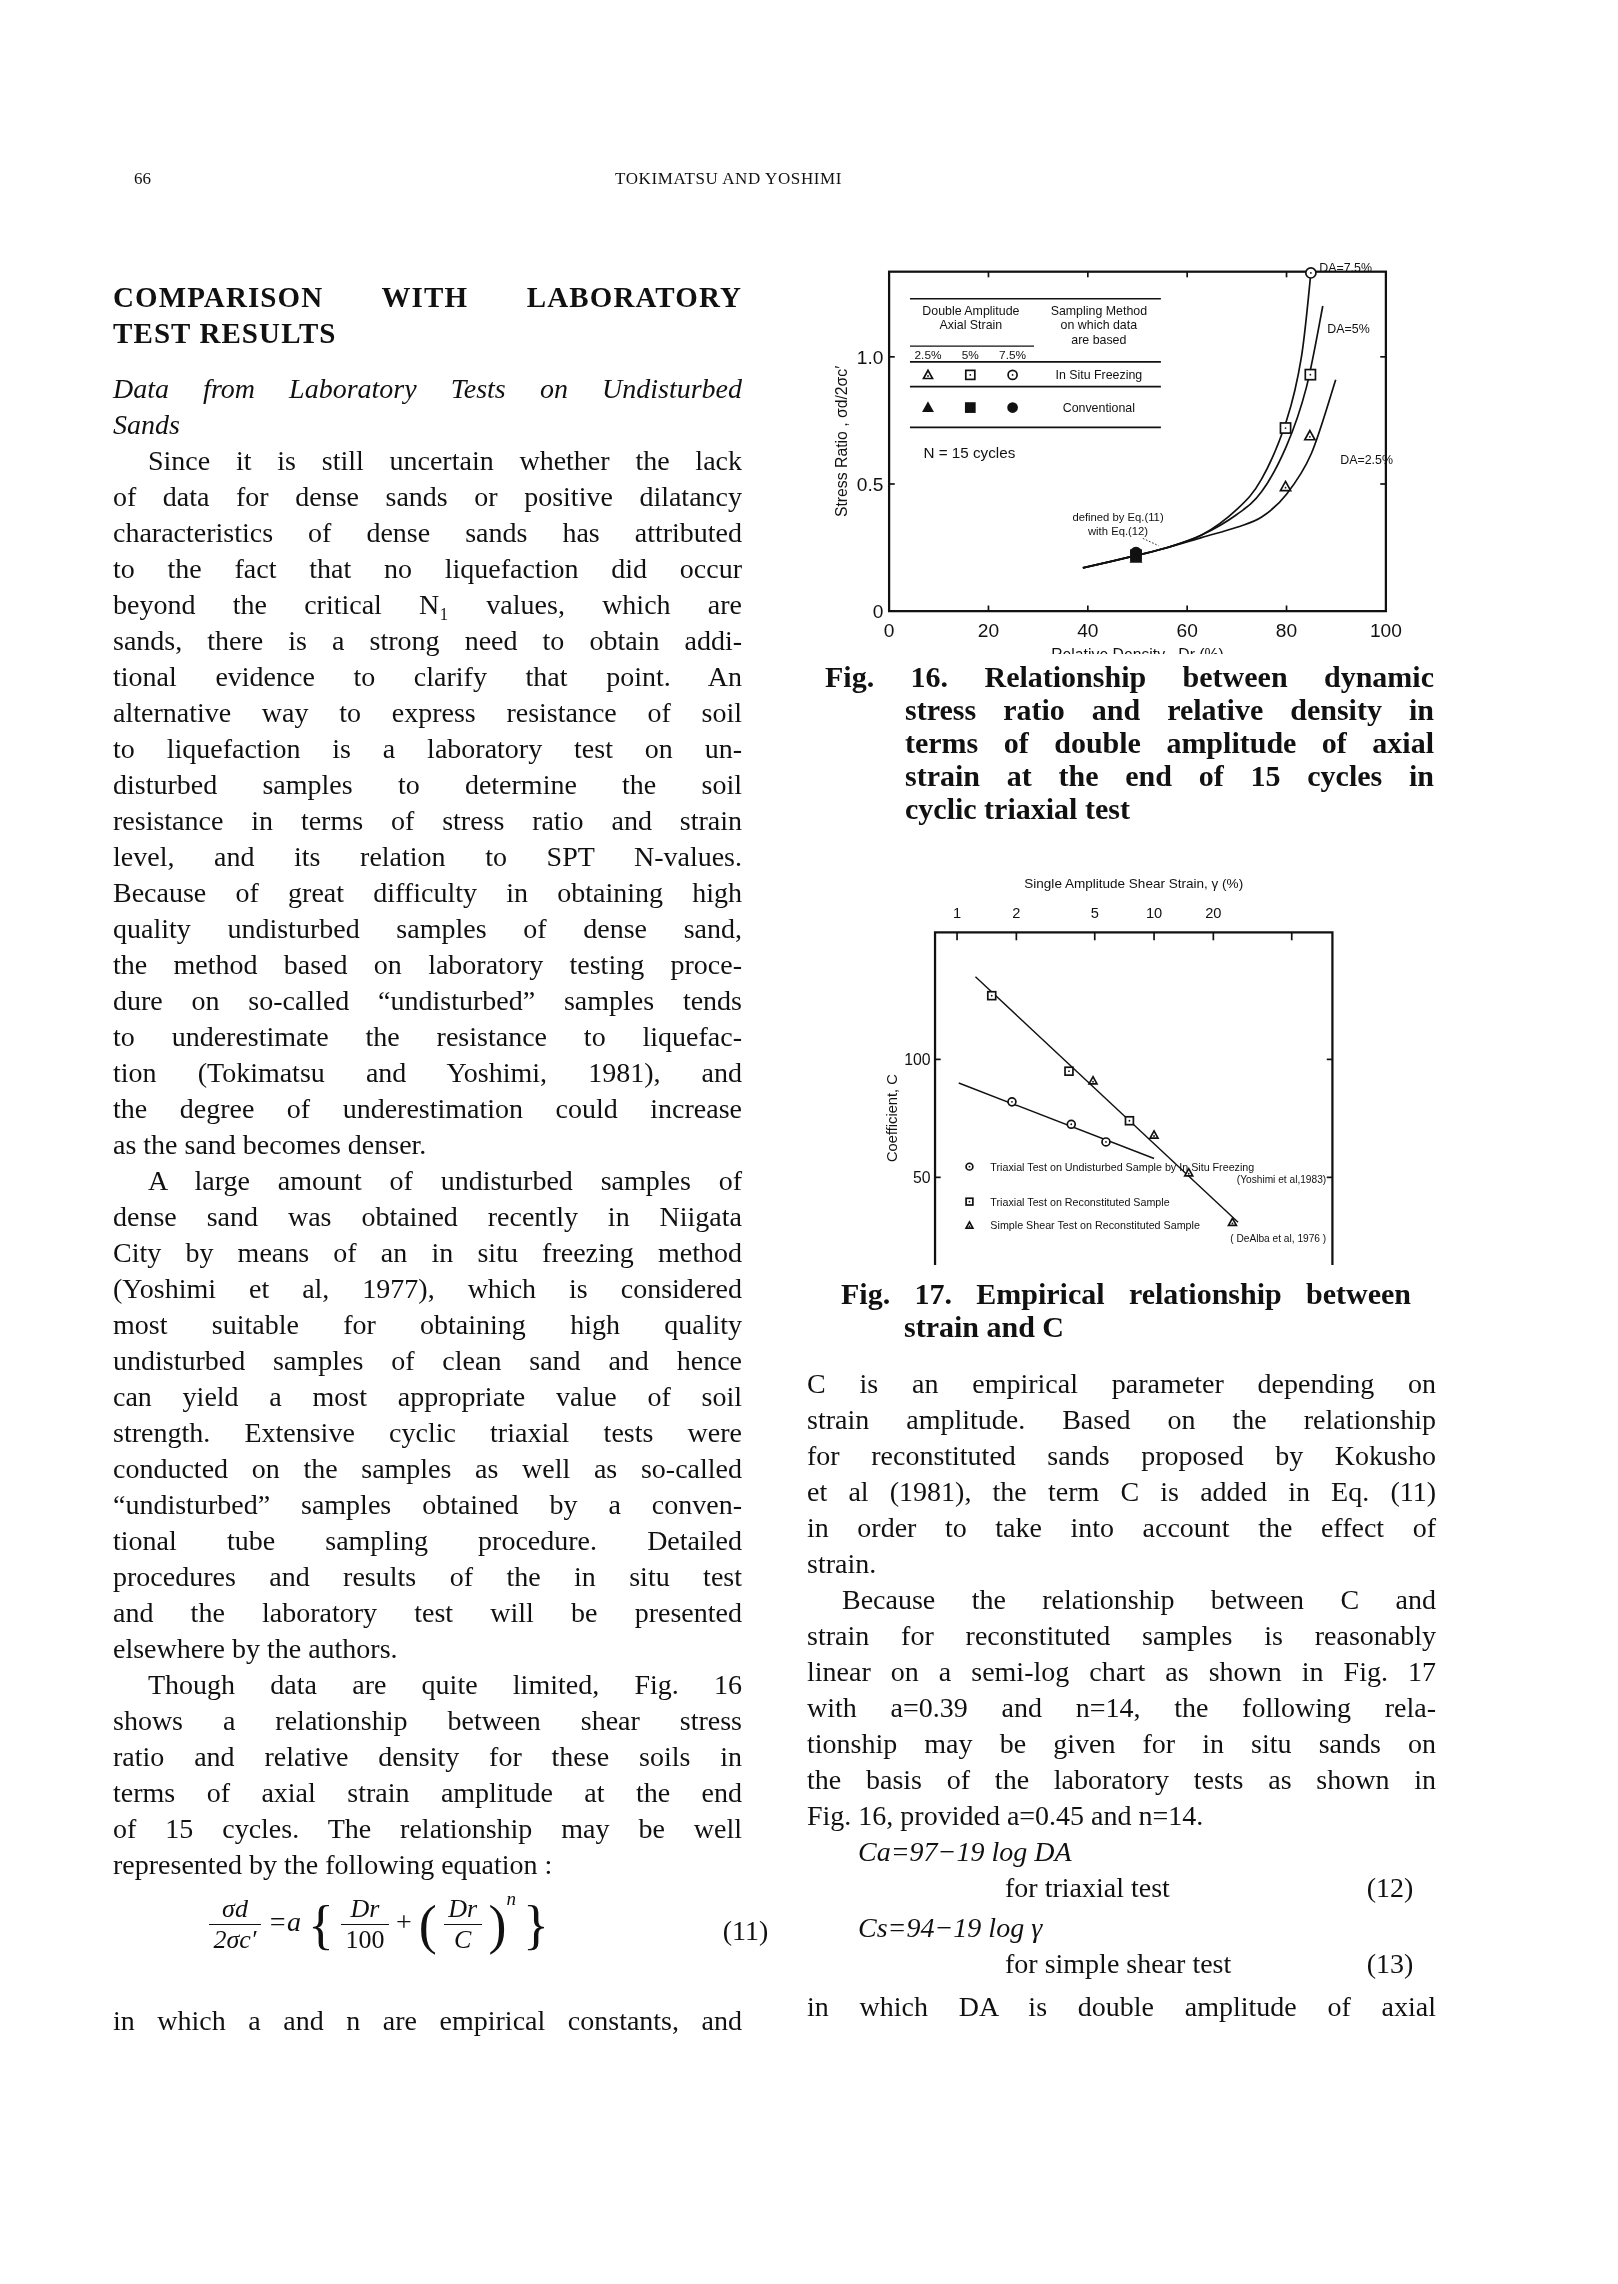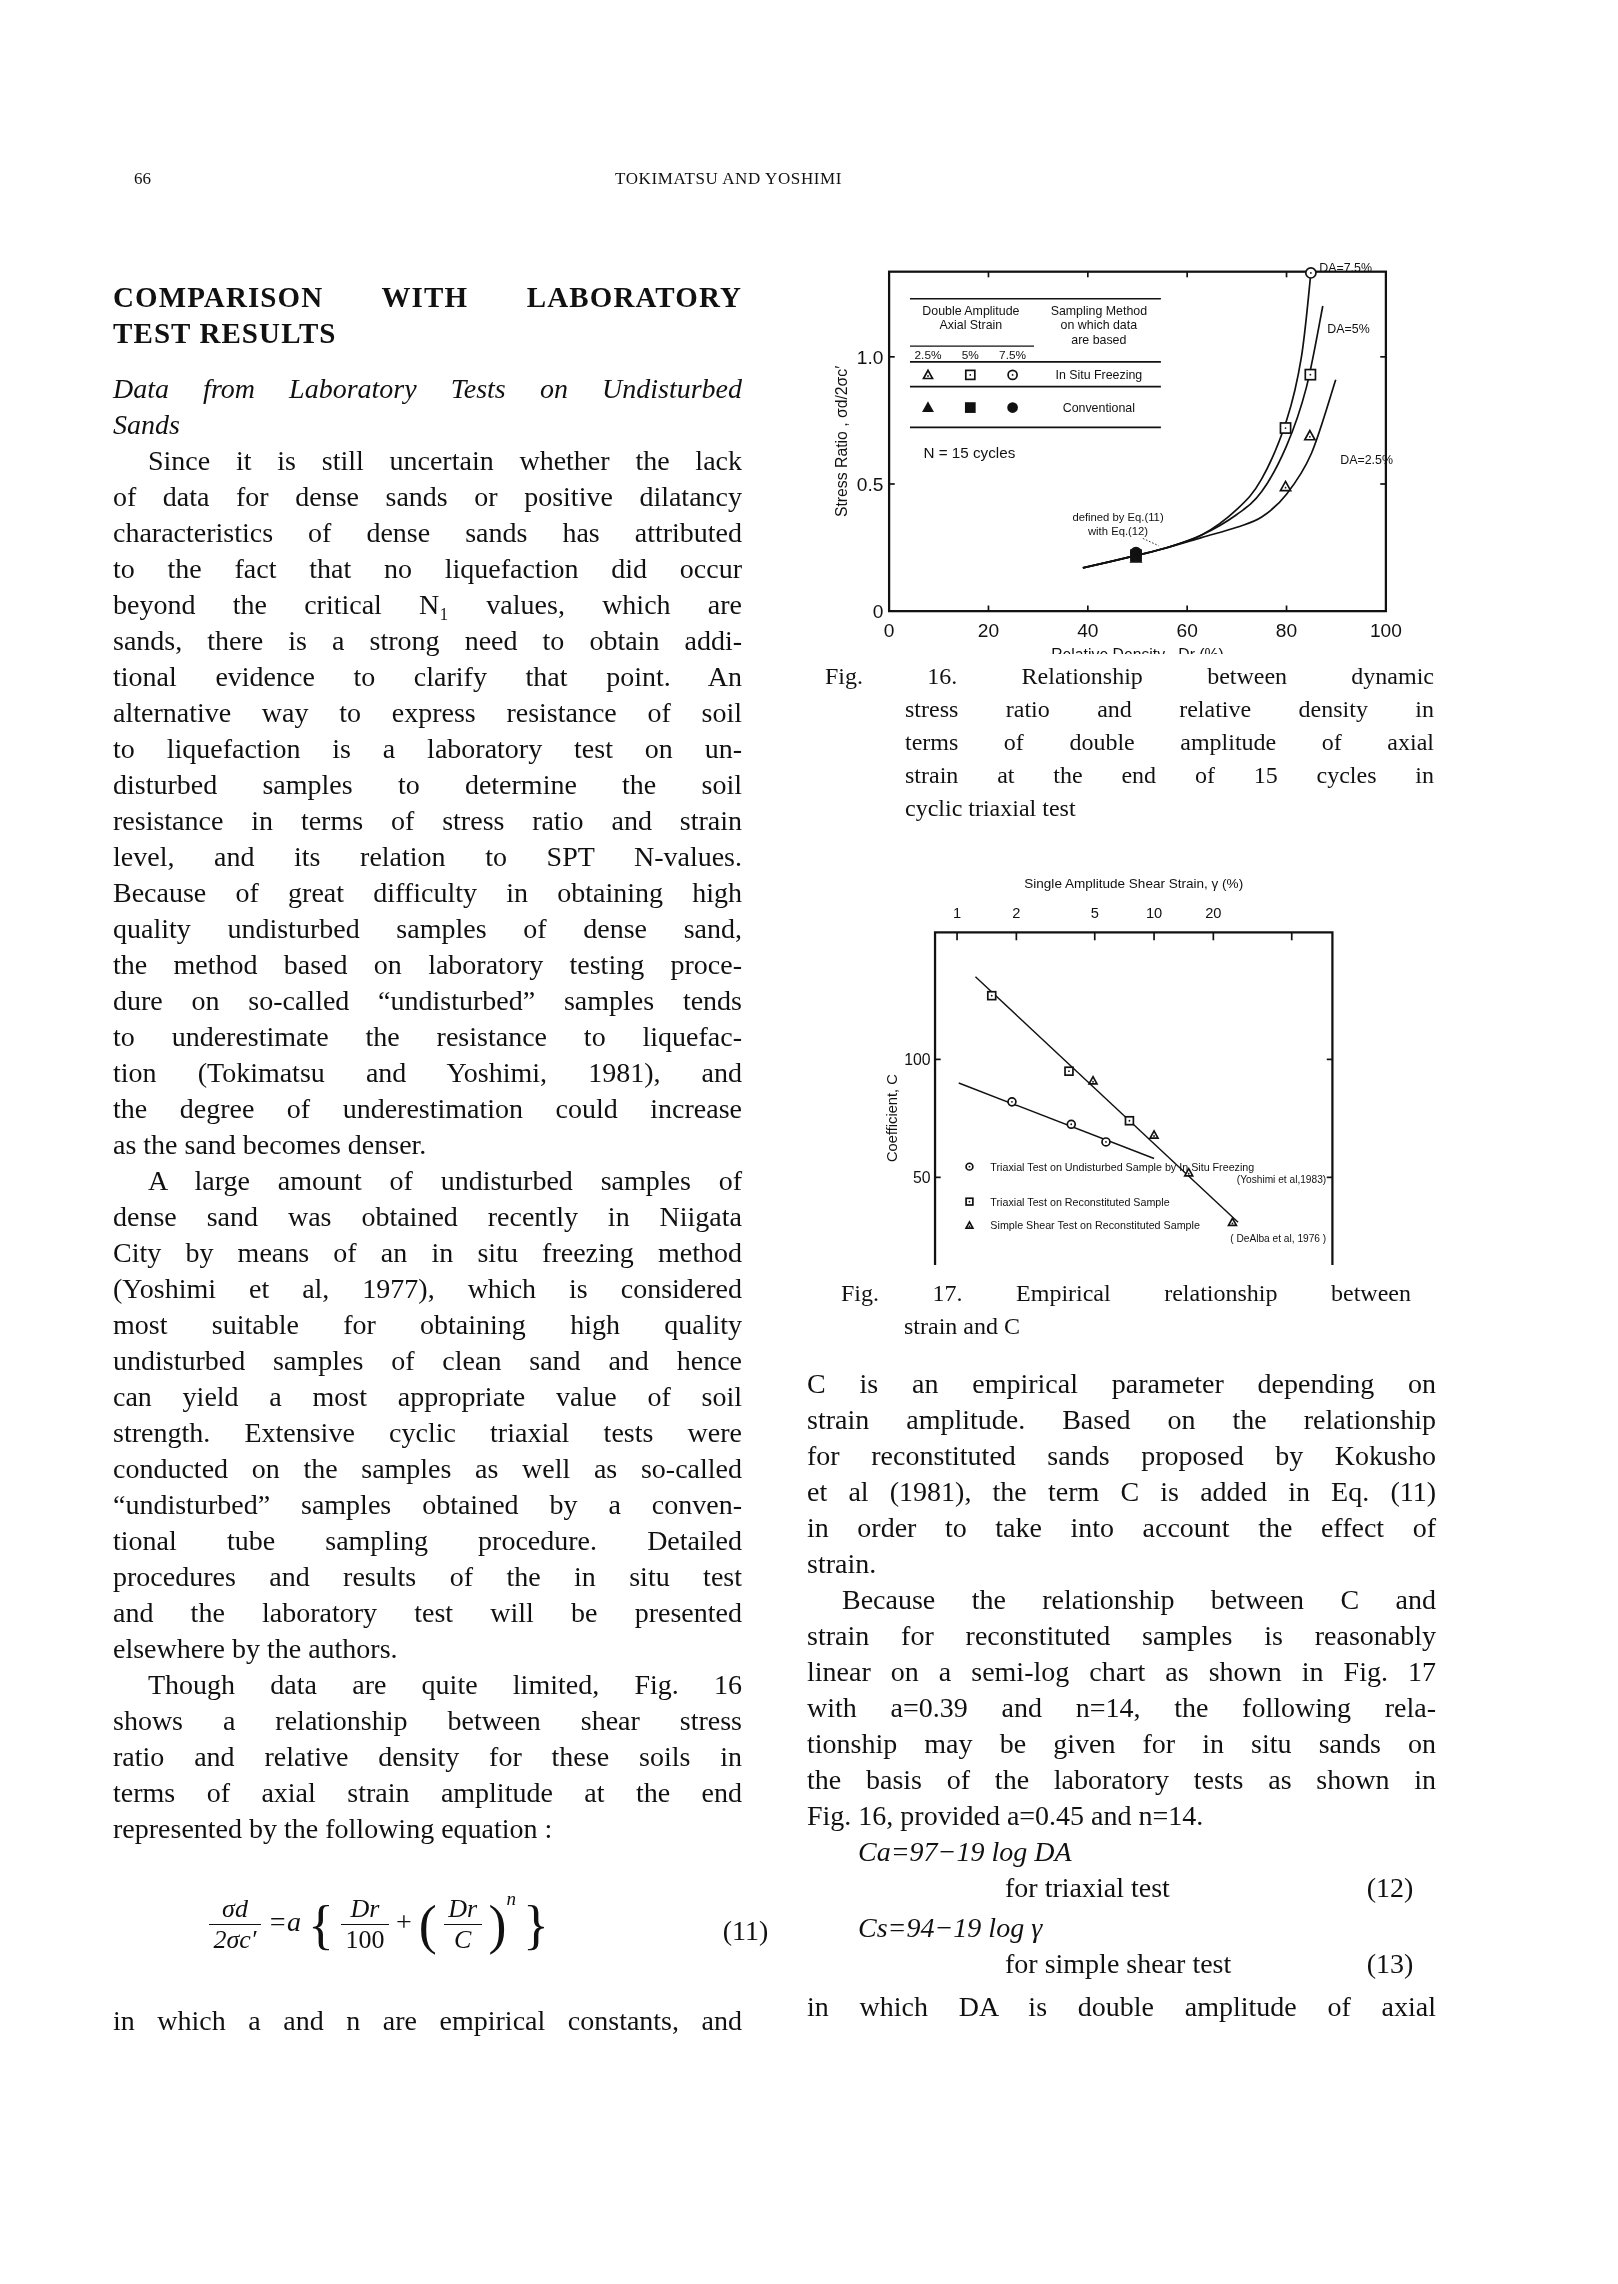--- a/index.html
+++ b/index.html
@@ -6,21 +6,21 @@
   body{width:1618px;height:2284px;position:relative;overflow:hidden;color:#111;
        font-family:"Liberation Serif","DejaVu Serif",serif;}
   .abs{position:absolute;}
   .hdr{font-size:17px;top:169px;}
   .col{position:absolute;width:629px;font-size:28px;line-height:36px;text-align:justify;}
   .line{display:block;text-align:justify;text-align-last:justify;white-space:nowrap;height:36px;}
   .line.last{text-align-last:left;}
   .indent{padding-left:35px;}
   .h1{font-weight:bold;font-size:29px;letter-spacing:1.1px;}
   .ital{font-style:italic;}
-  .cap{position:absolute;font-weight:normal;font-size:24px;line-height:33px;}
+  .cap{position:absolute;font-weight:bold;font-size:30px;line-height:33px;}
   .cap .line{height:33px;}
   svg text{font-family:"Liberation Sans","DejaVu Sans",sans-serif;fill:#111;}
   .eq{position:absolute;font-size:28px;}
   .frac{display:inline-block;vertical-align:middle;text-align:center;}
   .frac span{display:block;padding:0 4.5px;}
   .frac .num{border-bottom:1.7px solid #111;}
 </style>
 </head>
 <body>
 
@@ -72,20 +72,21 @@
       <span class="line">tional tube sampling procedure. Detailed</span>
       <span class="line">procedures and results of the in situ test</span>
       <span class="line">and the laboratory test will be presented</span>
       <span class="line last">elsewhere by the authors.</span>
     </div>
   <div id="lp3">
       <span class="line indent">Though data are quite limited, Fig. 16</span>
       <span class="line">shows a relationship between shear stress</span>
       <span class="line">ratio and relative density for these soils in</span>
       <span class="line">terms of axial strain amplitude at the end</span>
+      <span class="line">of 15 cycles. The relationship may be well</span>
       <span class="line last">represented by the following equation :</span>
     </div>
 </div>
 
 <div class="eq" style="left:209px;top:1888px;width:565px;height:85px;">
   <span class="frac ital" style="font-size:26px;">
     <span class="num">σd</span>
     <span>2σc′</span>
   </span>
   <span class="ital">=a</span>

